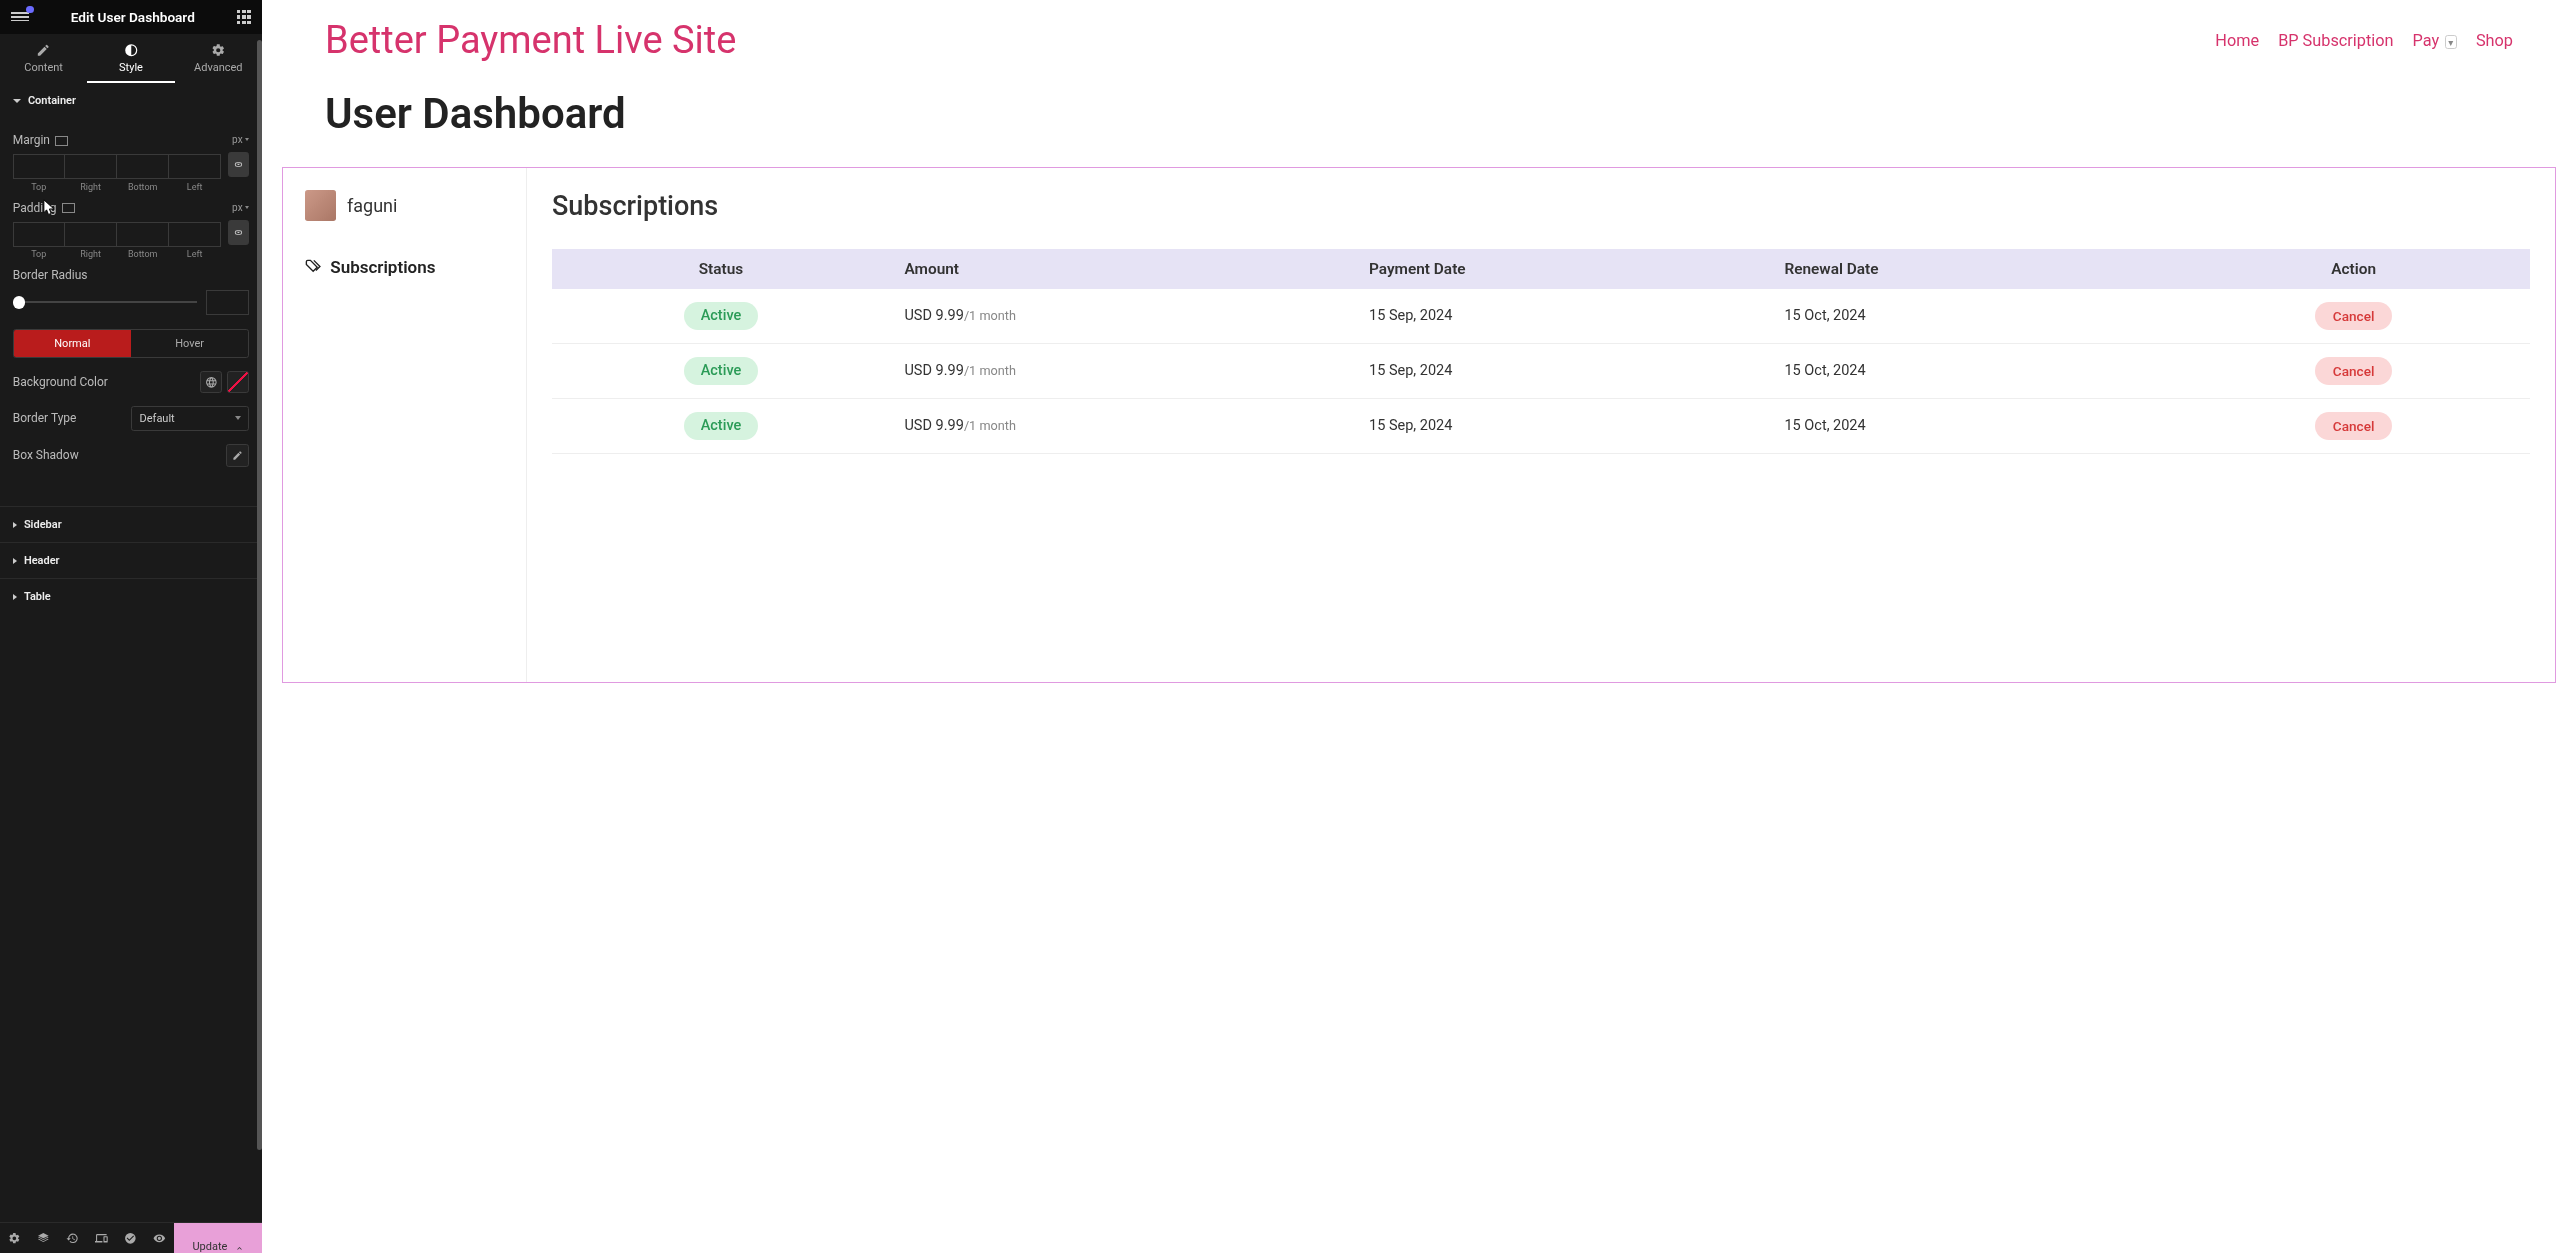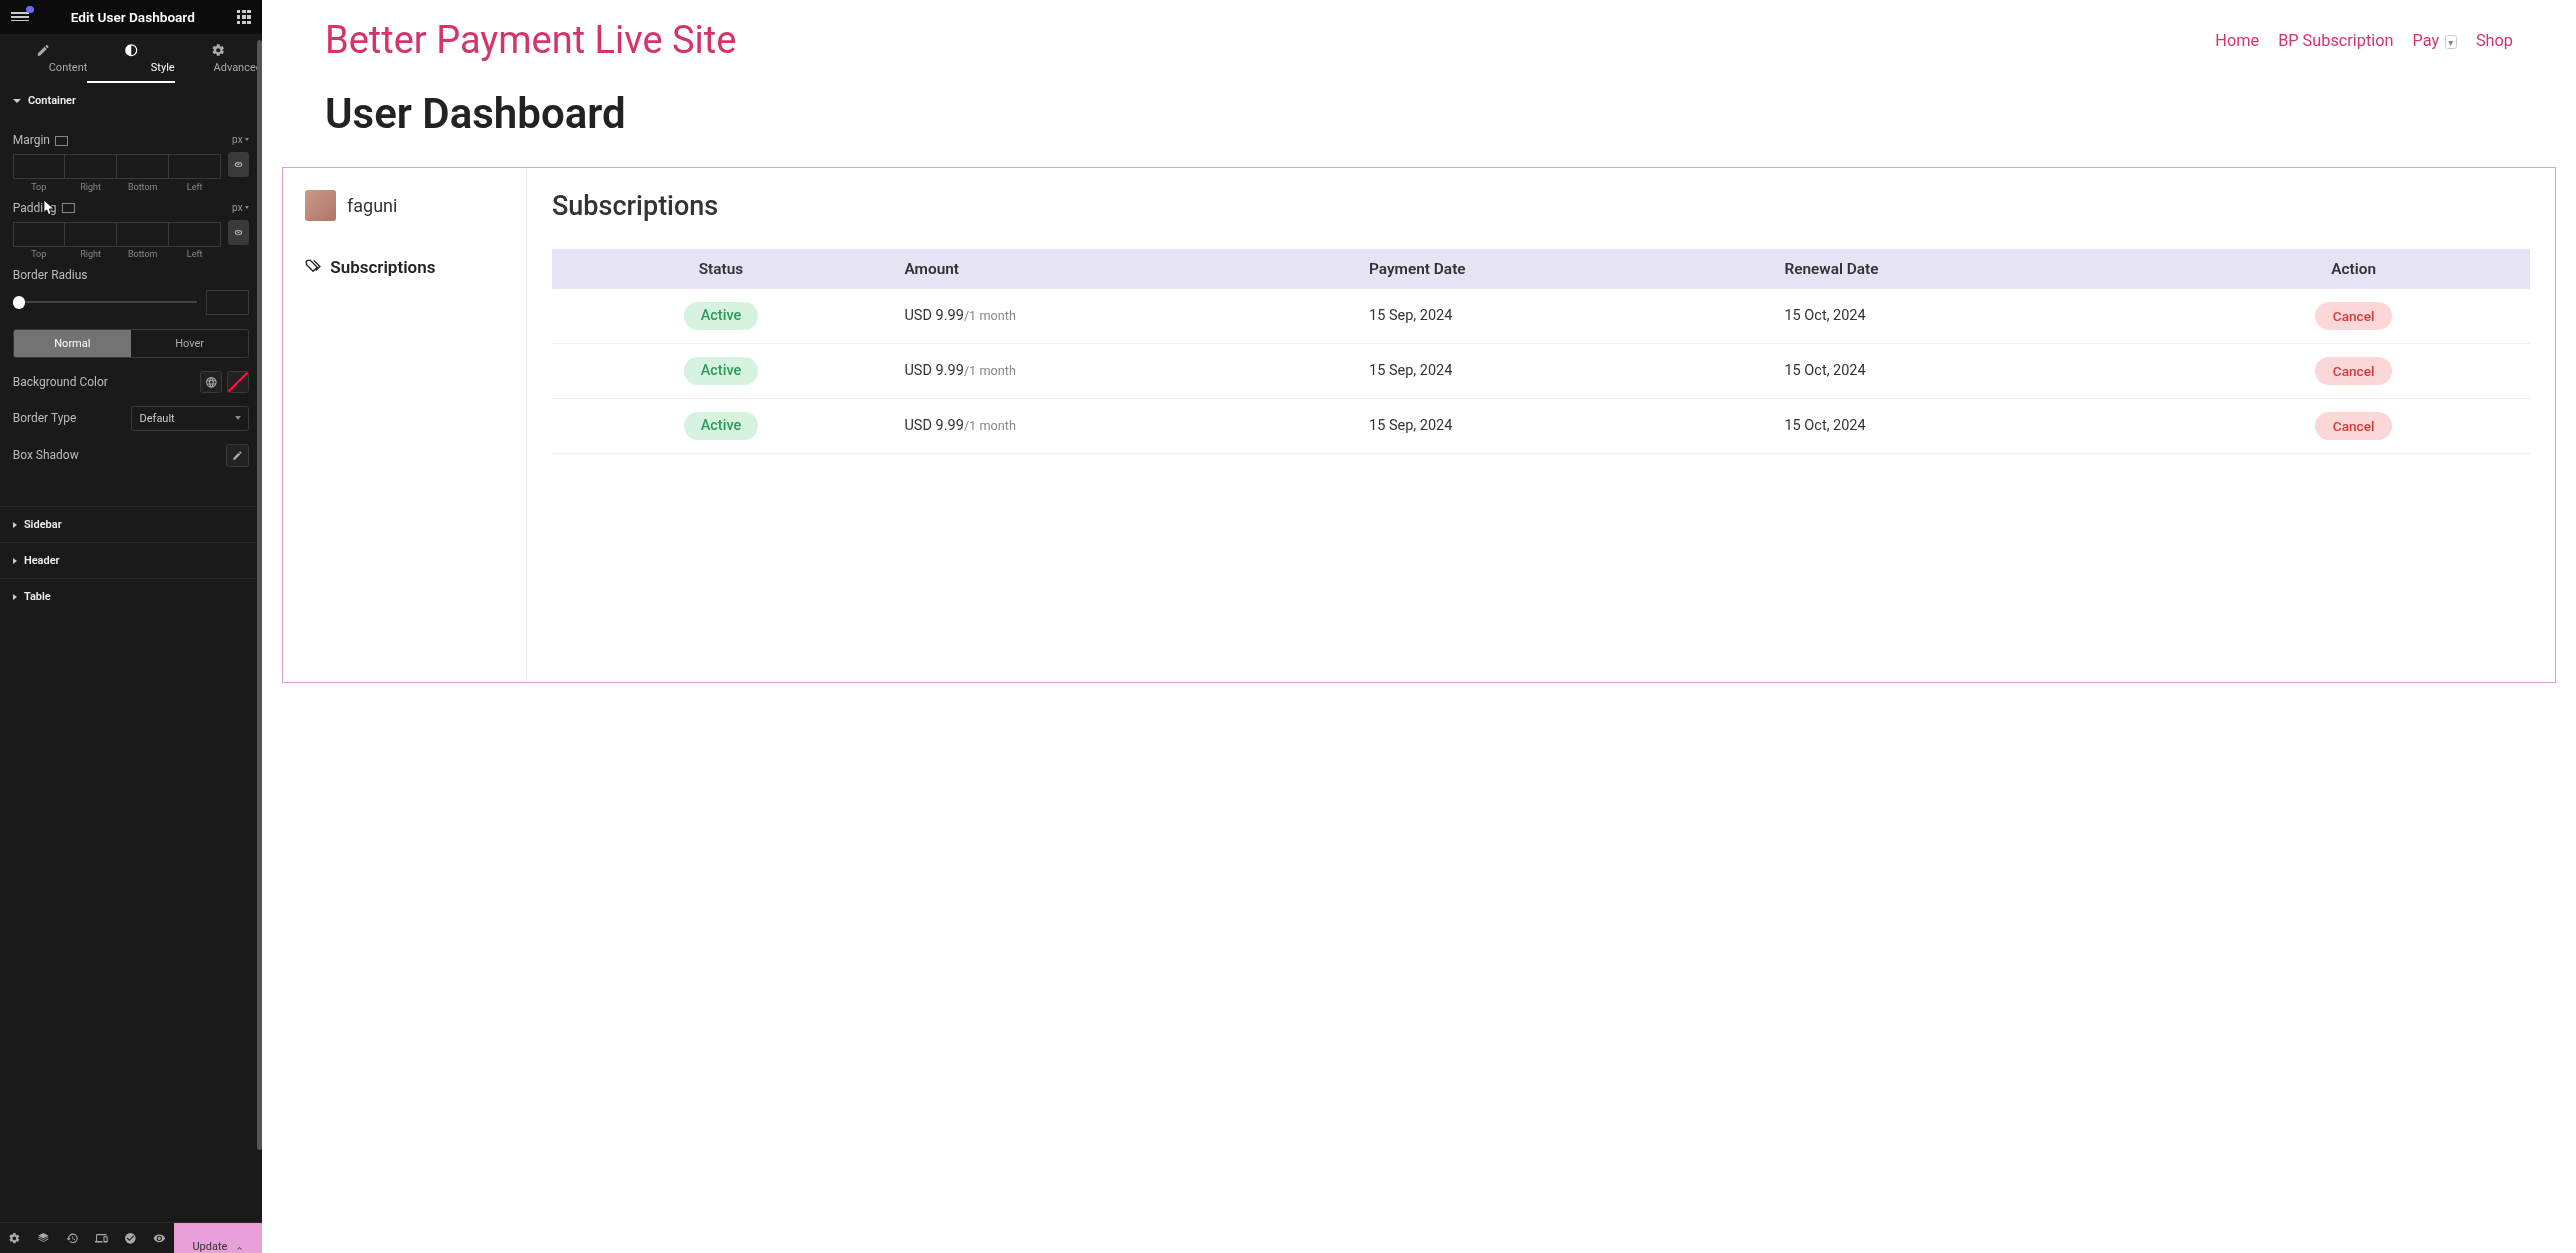--- a/index.html
+++ b/index.html
@@ -6,21 +6,21 @@
 body{display:flex;height:100vh;overflow:hidden;background:#fff}
 .panel{width:262px;background:#1a1a1a;color:#ccc;display:flex;flex-direction:column;position:relative}
 .panel-hdr{display:flex;align-items:center;justify-content:space-between;padding:9px 11px;background:#0c0c0c}
 .hamburger{position:relative;width:18px;height:12.7px}
 .hamburger span{display:block;height:1.8px;background:#ccc;margin:1.8px 0}
 .dot{position:absolute;top:-4.5px;right:-4.5px;width:7.2px;height:7.2px;border-radius:50%;background:#6b6bff}
 .panel-title{font-weight:600;color:#fff;font-size:13.6px}
 .grid-icon{display:grid;grid-template-columns:repeat(3,3.6px);grid-template-rows:repeat(3,3.6px);gap:1.8px}
 .grid-icon i{background:#ccc;width:3.6px;height:3.6px}
 .tabs{display:flex}
-.tab{flex:1;text-align:right;padding:9px 0 7.2px;font-size:11px;color:#aaa;cursor:pointer}
+.tab{flex:1;text-align:center;padding:9px 0 7.2px;font-size:11px;color:#aaa;cursor:pointer}
 .tab.active{color:#fff;border-bottom:2.7px solid #fff}
 .tab svg{display:block;margin:0 auto 3.6px;width:14.5px;height:14.5px}
 .panel-body{flex:1;overflow-y:auto;padding:0 0 27px}
 .sect{padding:11px 12.7px;border-top:0.9px solid #2a2a2a;font-size:11px;font-weight:600;display:flex;align-items:center;cursor:pointer;color:#eee}
 .sect:first-child{border-top:none}
 .caret{margin-right:7.2px;border-style:solid;display:inline-block}
 .caret.down{border-width:4.5px 4.5px 0;border-color:#ccc transparent transparent}
 .caret.right{border-width:3.6px 0 3.6px 4.5px;border-color:transparent transparent transparent #ccc}
 .ctrls{padding:5.4px 12.7px}
 .ctrl-row{display:flex;align-items:center;justify-content:space-between;margin:9px 0 3.6px}
@@ -33,21 +33,21 @@
 .trbl input+input{border-left:none}
 .link-btn{width:25px;height:25px;border:0.9px solid #3a3a3a;background:#3a3a3a;margin-left:7.2px;display:flex;align-items:center;justify-content:center;border-radius:2.7px}
 .sublbls{display:flex;font-size:9px;color:#888;margin-top:2.7px}
 .sublbls span{width:52px;text-align:center}
 .slider-row{display:flex;align-items:center;gap:9px;margin:7.2px 0 14.5px}
 .slider-track{flex:1;height:1.8px;background:#444;position:relative}
 .slider-knob{position:absolute;left:0;top:-5.4px;width:12.7px;height:12.7px;border-radius:50%;background:#fff}
 .num-in{width:43px;height:25px;background:#1a1a1a;border:0.9px solid #3a3a3a;color:#ccc;text-align:center;font-size:11px}
 .toggle2{display:flex;border:0.9px solid #3a3a3a;background:#1a1a1a;border-radius:2.7px;overflow:hidden;margin:3.6px 0 12.7px}
 .toggle2 div{flex:1;text-align:center;padding:7.2px 0;font-size:11px;color:#aaa;cursor:pointer}
-.toggle2 .on{background:#737373;color:#fff}
+.toggle2 .on{background:#b91c1c;color:#fff}
 .row{display:flex;align-items:center;justify-content:space-between;margin:12.7px 0}
 .colorbtns{display:flex;gap:5.4px}
 .cb{width:22px;height:22px;border:0.9px solid #3a3a3a;border-radius:2.7px;background:#222;display:flex;align-items:center;justify-content:center}
 .cb.slash{background:linear-gradient(135deg,#222 45%,#e14 46%,#e14 54%,#222 55%)}
 .select{flex:1;max-width:118px;height:25px;background:#1a1a1a;border:0.9px solid #3a3a3a;color:#ccc;font-size:11px;padding:0 7.2px;display:flex;align-items:center;justify-content:space-between;border-radius:2.7px}
 .select:after{content:"";border-style:solid;border-width:4.5px 3.6px 0;border-color:#888 transparent transparent}
 .editbtn{width:23.5px;height:23.5px;border:0.9px solid #3a3a3a;background:#222;border-radius:2.7px;display:flex;align-items:center;justify-content:center}
 .panel-ftr{height:31px;background:#1a1a1a;display:flex;align-items:center;border-top:0.9px solid #2a2a2a}
 .ftr-ic{width:29px;display:flex;align-items:center;justify-content:center;cursor:pointer}
 .update{flex:1;background:#e8a0d8;color:#333;height:100%;display:flex;align-items:flex-end;justify-content:center;font-size:11px;gap:7.2px;cursor:pointer;padding:0 11px}

